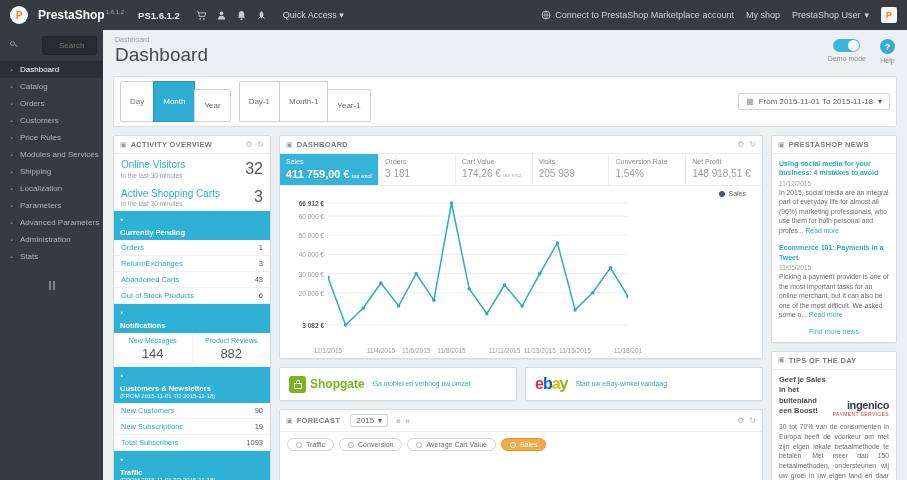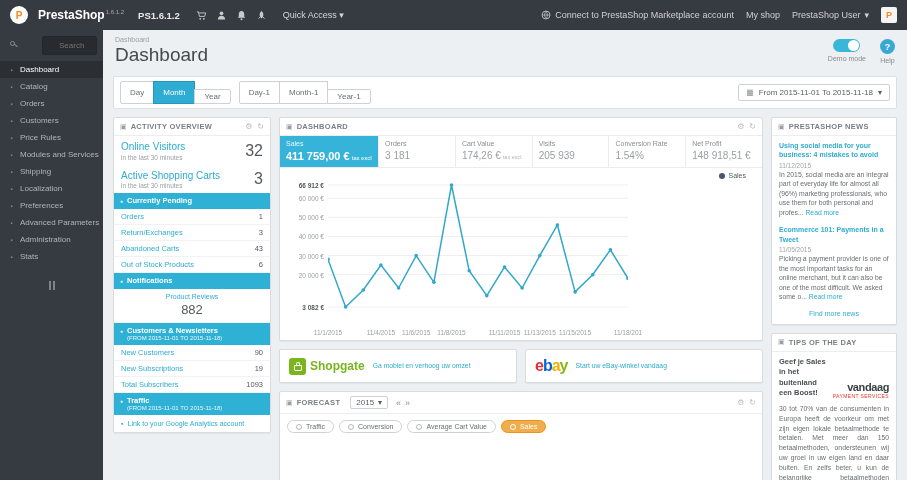--- a/index.html
+++ b/index.html
@@ -46,21 +46,21 @@
   .header-right { margin-left:auto; display:flex; gap:14px; align-items:flex-start; padding-top:3px; }
   .stack { display:flex; flex-direction:column; align-items:center; gap:3px; }
   .toggle { width:27px; height:13px; border-radius:7px; background:#39b7da; position:relative; cursor:pointer; }
   .toggle i { position:absolute; right:1px; top:1px; width:11px; height:11px; border-radius:50%; background:#fff; display:block; }
   .tiny-label { font-size:7px; color:#8a8d90; }
   .help-circle { width:15px; height:15px; border-radius:50%; background:#39a9d4; color:#fff; font-size:9px; font-weight:bold; display:flex; align-items:center; justify-content:center; cursor:pointer; }
 
   
   .filter-bar { margin:6px 10px 8px; background:#fff; border:1px solid #dde0e2; border-radius:2px; padding:4px 6px; display:flex; align-items:center; gap:8px; }
   .btn-group { display:flex; }
-  .btn { font-size:8px; padding:2px 9px; background:#fff; border:1px solid #cfd2d4; color:#6a6e71; cursor:pointer; margin-left:-1px; font-family:inherit; }
+  .btn { font-size:8px; padding:11px 9px; background:#fff; border:1px solid #cfd2d4; color:#6a6e71; cursor:pointer; margin-left:-1px; font-family:inherit; }
   .btn:first-child { border-radius:2px 0 0 2px; margin-left:0; }
   .btn:last-child { border-radius:0 2px 2px 0;margin-top:8px; }
   .btn.active { background:#2eacd1; border-color:#2496b8; color:#fff; }
   .date-btn { margin-left:auto; display:flex; align-items:center; gap:5px; font-size:8px; border:1px solid #cfd2d4; background:#fff; padding:3px 7px; border-radius:2px; color:#5a5e61; cursor:pointer; }
   .cal-glyph { font-size:8px; color:#8b8f92; }
 
   
   .columns { display:flex; gap:8px; padding:0 10px; align-items:flex-start; flex:1; min-height:0; }
   .col-left  { width:158px; flex-shrink:0; }
   .col-mid   { flex:1; min-width:0; }
@@ -70,21 +70,21 @@
   .panel-icon { font-size:7px; color:#9b9ea1; }
   .panel-title { font-size:7.5px; font-weight:bold; color:#7b7f82; letter-spacing:.3px; }
   .panel-tools { margin-left:auto; display:flex; gap:5px; color:#b9bcbe; font-size:8px; }
   .tool { cursor:pointer; }
 
   
   .stat-row { display:flex; align-items:center; padding:5px 7px 4px; cursor:pointer; }
   .stat-label { font-size:10px; color:#2eacd1; line-height:1.15; }
   .stat-sub { font-size:6.5px; color:#9a9da0; margin-top:1px; }
   .stat-value { margin-left:auto; font-size:16px; font-weight:300; color:#55595c; }
-  .section-bar { background:#2fb1d5; color:#fff; padding:3px 6px; display:flex; align-items:flex-start; gap:4px; }
+  .section-bar { background:#2fb1d5; color:#fff; padding:3px 6px; display:flex; align-items:flex-start; gap:4px;flex-direction:column; }
   .section-bar .s-icon { font-size:5px; line-height:10px; opacity:.9; }
   .section-titles { font-size:7.5px; font-weight:bold; line-height:1.2; }
   .section-sub { display:block; font-size:6px; font-weight:normal; opacity:.9; }
   .data-row { display:flex; align-items:center; padding:3px 7px; border-bottom:1px solid #f0f2f3; font-size:7.5px; cursor:pointer; }
   .data-row .lbl { color:#2eacd1; }
   .data-row .val { margin-left:auto; color:#55595c; }
   .notif-cols { display:flex; text-align:center; border-bottom:1px solid #f0f2f3; }
   .notif-col { flex:1; padding:4px 2px 5px; border-right:1px solid #f0f2f3; cursor:pointer; }
   .notif-col:last-child { border-right:none; }
   .notif-lbl { font-size:7px; color:#2eacd1; }
@@ -238,21 +238,21 @@
       <div class="nav-item">
           <span class="nav-icon">▪</span>
           <span>Shipping</span>
         </div>
       <div class="nav-item">
           <span class="nav-icon">▪</span>
           <span>Localization</span>
         </div>
       <div class="nav-item">
           <span class="nav-icon">▪</span>
-          <span>Preferences</span>
+          <span>Parameters</span>
         </div>
       <div class="nav-item">
           <span class="nav-icon">▪</span>
           <span>Advanced Parameters</span>
         </div>
       <div class="nav-item">
           <span class="nav-icon">▪</span>
           <span>Administration</span>
         </div>
       <div class="nav-item">
@@ -352,20 +352,24 @@
           <div class="data-row">
               <span class="lbl">Out of Stock Products</span>
               <span class="val">6</span>
             </div>
 
           <div class="section-bar">
             <span class="s-icon">●</span>
             <span class="section-titles">Notifications</span>
           </div>
           <div class="notif-cols">
+            <div class="notif-col">
+              <div class="notif-lbl">New Messages</div>
+              <div class="notif-val">144</div>
+            </div>
             <div class="notif-col">
               <div class="notif-lbl">Product Reviews</div>
               <div class="notif-val">882</div>
             </div>
           </div>
 
           <div class="section-bar">
             <span class="s-icon">●</span>
             <span class="section-titles"><span>Customers &amp; Newsletters</span><span class="section-sub">(FROM 2015-11-01 TO 2015-11-18)</span></span>
           </div>
@@ -566,21 +570,21 @@
 
         <div class="panel">
           <div class="panel-header">
             <span class="panel-icon">▣</span>
             <span class="panel-title">TIPS OF THE DAY</span>
           </div>
           <div class="tips-body">
             <div class="tips-top">
               <div class="tips-headline">Geef je Sales in het buitenland een Boost!</div>
               <div class="ingenico">
-                <div class="ingenico-main">vandaag</div>
+                <div class="ingenico-main">ingenico</div>
                 <div class="ingenico-sub">Payment services</div>
               </div>
             </div>
             <div class="tips-text">30 tot 70% van de consumenten in Europa heeft de voorkeur om met zijn eigen lokale betaalmethode te betalen. Met meer dan 150 betaalmethoden, ondersteunen wij uw groei in uw eigen land en daar buiten. En zelfs beter, u kun de belangrijke betaalmethoden activeren met een...</div>
           </div>
         </div>
       </div>
     </div>
   </div>
 </div>

